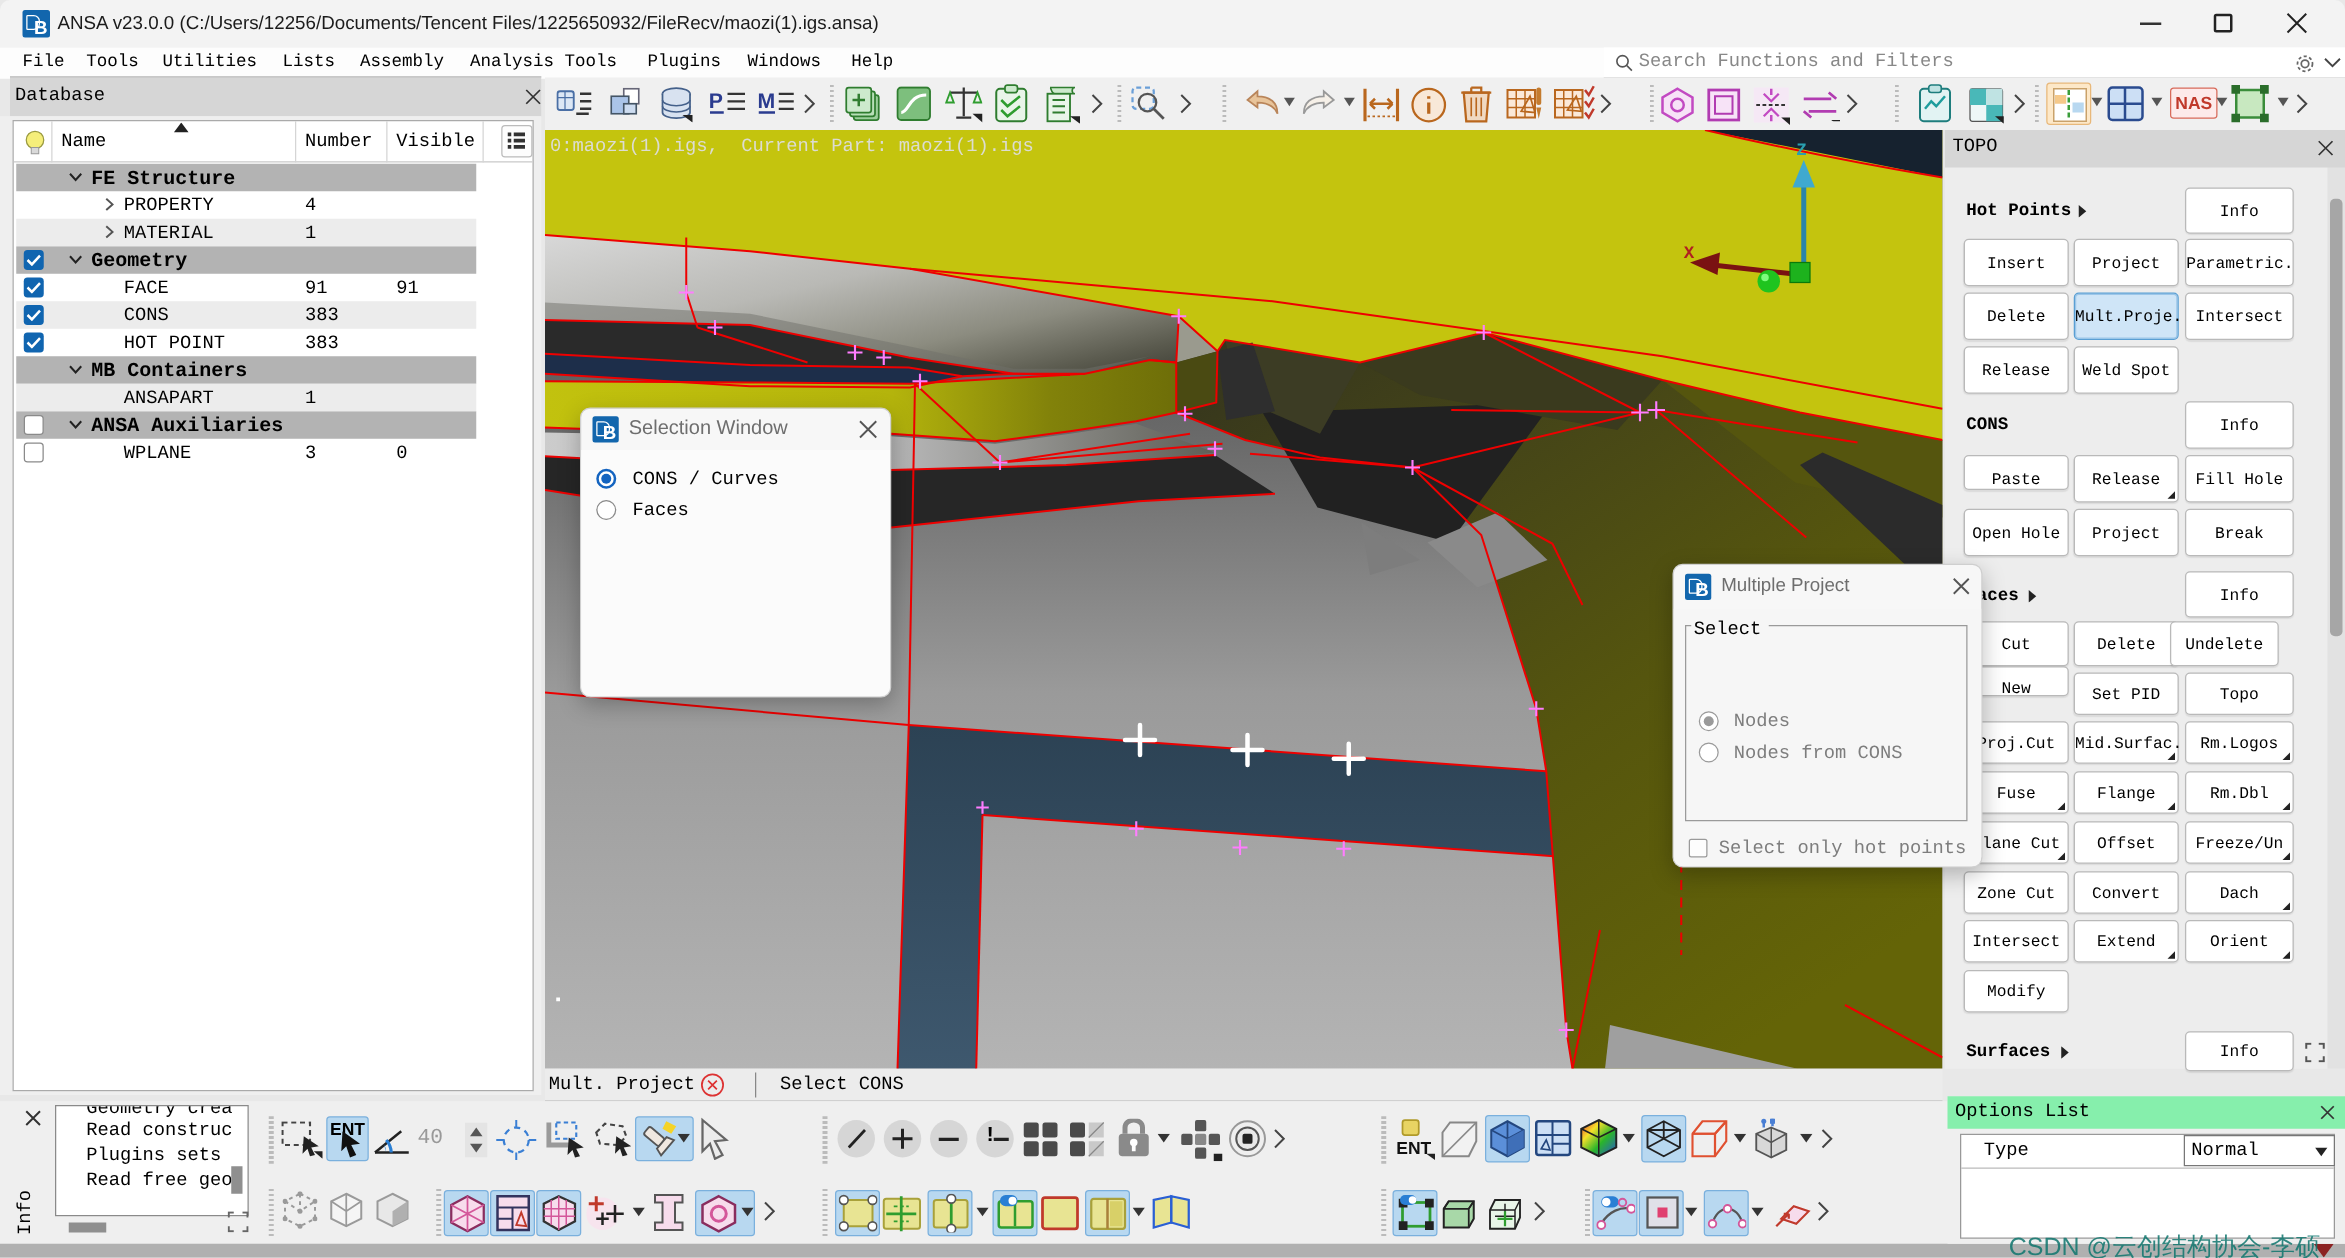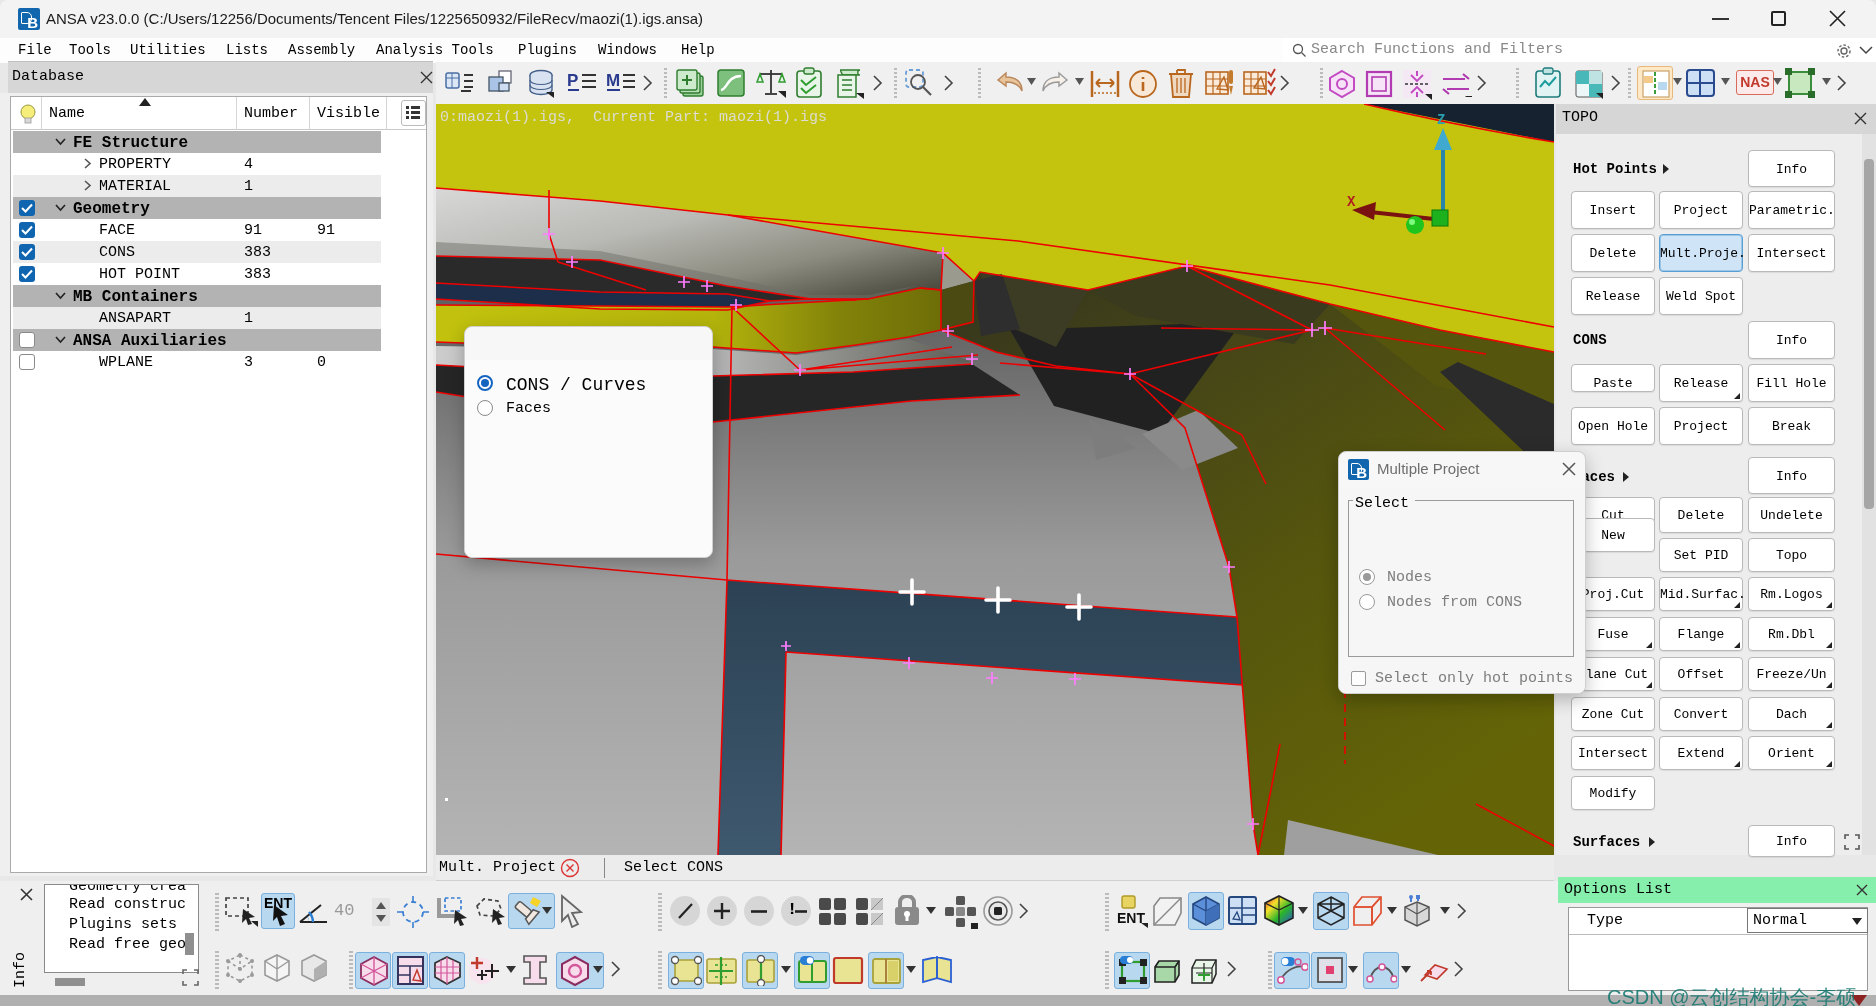--- a/index.html
+++ b/index.html
@@ -534,23 +534,30 @@
     <text x="1001" y="20" fill="#2a9fb0" font-size="14" font-weight="bold" font-family="Liberation Mono,monospace">Z</text>
     <rect x="996" y="106" width="16" height="16" fill="#1db21d" stroke="#0a7a0a" stroke-width="1"></rect>
     <circle cx="979" cy="121" r="9" fill="#1fc41f"></circle>
     <circle cx="976" cy="118" r="3" fill="#7dfc7d"></circle>
   </g>
   <text x="4" y="17" fill="#dcdcd2" font-size="15" font-family="Liberation Mono,monospace" xml:space="preserve">0:maozi(1).igs,  Current Part: maozi(1).igs</text>
 </svg>
 </div>
 
 <div class="dlg" style="left:464px;top:326px;width:249px;height:232px;">
+  <div class="dlgtitle">
+    <div class="ansalogo" style="left:9px;top:6px;width:21px;height:21px;"></div>
+    <span class="abs" style="left:38px;top:7px;">Selection Window</span>
+    <svg class="abs" style="left:222px;top:9px;" width="15" height="15">
+        <path d="M1 1 L14 14 M14 1 L1 14" stroke="#555" stroke-width="1.5" fill="none"></path>
+      </svg>
+  </div>
   <div class="abs" style="left:0;top:33px;width:247px;height:197px;background:#fbfbfb;border-radius:0 0 8px 8px;"></div>
   <div class="radio on" style="left:12px;top:48px;"></div>
-  <span class="abs" style="left:41px;top:48px;font-size:18px;">CONS / Curves</span>
+  <span class="abs" style="left:41px;top:48px;font-size:15px;">CONS / Curves</span>
   <div class="radio" style="left:12px;top:73px;"></div>
   <span class="abs" style="left:41px;top:73px;font-size:15px;">Faces</span>
 </div>
 <div class="dlg" style="left:1338px;top:451px;width:248px;height:243px;">
   <div class="dlgtitle">
     <div class="ansalogo" style="left:9px;top:7px;width:21px;height:21px;"></div>
     <span class="abs" style="left:38px;top:8px;font-size:15px;">Multiple Project</span>
     <svg class="abs" style="left:223px;top:10px;" width="14" height="14">
         <path d="M1 1 L13 13 M13 1 L1 13" stroke="#555" stroke-width="1.5" fill="none"></path>
       </svg>
@@ -606,22 +613,22 @@
   <div class="pbtn" style="left:15px;top:303px;width:84px;height:38px;line-height:38px;">Open Hole</div>
   <div class="pbtn" style="left:103px;top:303px;width:84px;height:38px;line-height:38px;">Project</div>
   <div class="pbtn" style="left:192px;top:303px;width:87px;height:38px;line-height:38px;">Break</div>
   <span class="abs" style="left:17px;top:365px;font-weight:bold;font-size:14px;">Faces</span>
   <svg class="abs" style="left:66px;top:368px;" width="8" height="10">
       <path d="M1 0 L7 5 L1 10 Z" fill="#222"></path>
     </svg>
   <div class="pbtn" style="left:192px;top:353px;width:87px;height:37px;line-height:37px;">Info</div>
   <div class="pbtn" style="left:15px;top:393px;width:84px;height:36px;line-height:36px;">Cut</div>
   <div class="pbtn" style="left:103px;top:393px;width:84px;height:36px;line-height:36px;">Delete</div>
-  <div class="pbtn" style="left:192px;top:393px;width:87px;height:36px;line-height:36px;">Undelete</div>
-  <div class="pbtn" style="left:15px;top:414px;width:84px;height:34px;line-height:34px;">New</div>
+  <div class="pbtn" style="left:180px;top:393px;width:87px;height:36px;line-height:36px;">Undelete</div>
+  <div class="pbtn" style="left:15px;top:429px;width:84px;height:24px;line-height:34px;">New</div>
   <div class="pbtn" style="left:103px;top:434px;width:84px;height:34px;line-height:34px;">Set PID</div>
   <div class="pbtn" style="left:192px;top:434px;width:87px;height:34px;line-height:34px;">Topo</div>
   <div class="pbtn" style="left:15px;top:473px;width:84px;height:34px;line-height:34px;">Proj.Cut</div>
   <div class="pbtn corner" style="left:103px;top:473px;width:84px;height:34px;line-height:34px;">Mid.Surfac.</div>
   <div class="pbtn corner" style="left:192px;top:473px;width:87px;height:34px;line-height:34px;">Rm.Logos</div>
   <div class="pbtn corner" style="left:15px;top:513px;width:84px;height:34px;line-height:34px;">Fuse</div>
   <div class="pbtn corner" style="left:103px;top:513px;width:84px;height:34px;line-height:34px;">Flange</div>
   <div class="pbtn corner" style="left:192px;top:513px;width:87px;height:34px;line-height:34px;">Rm.Dbl</div>
   <div class="pbtn corner" style="left:15px;top:553px;width:84px;height:34px;line-height:34px;">Plane Cut</div>
   <div class="pbtn" style="left:103px;top:553px;width:84px;height:34px;line-height:34px;">Offset</div>

